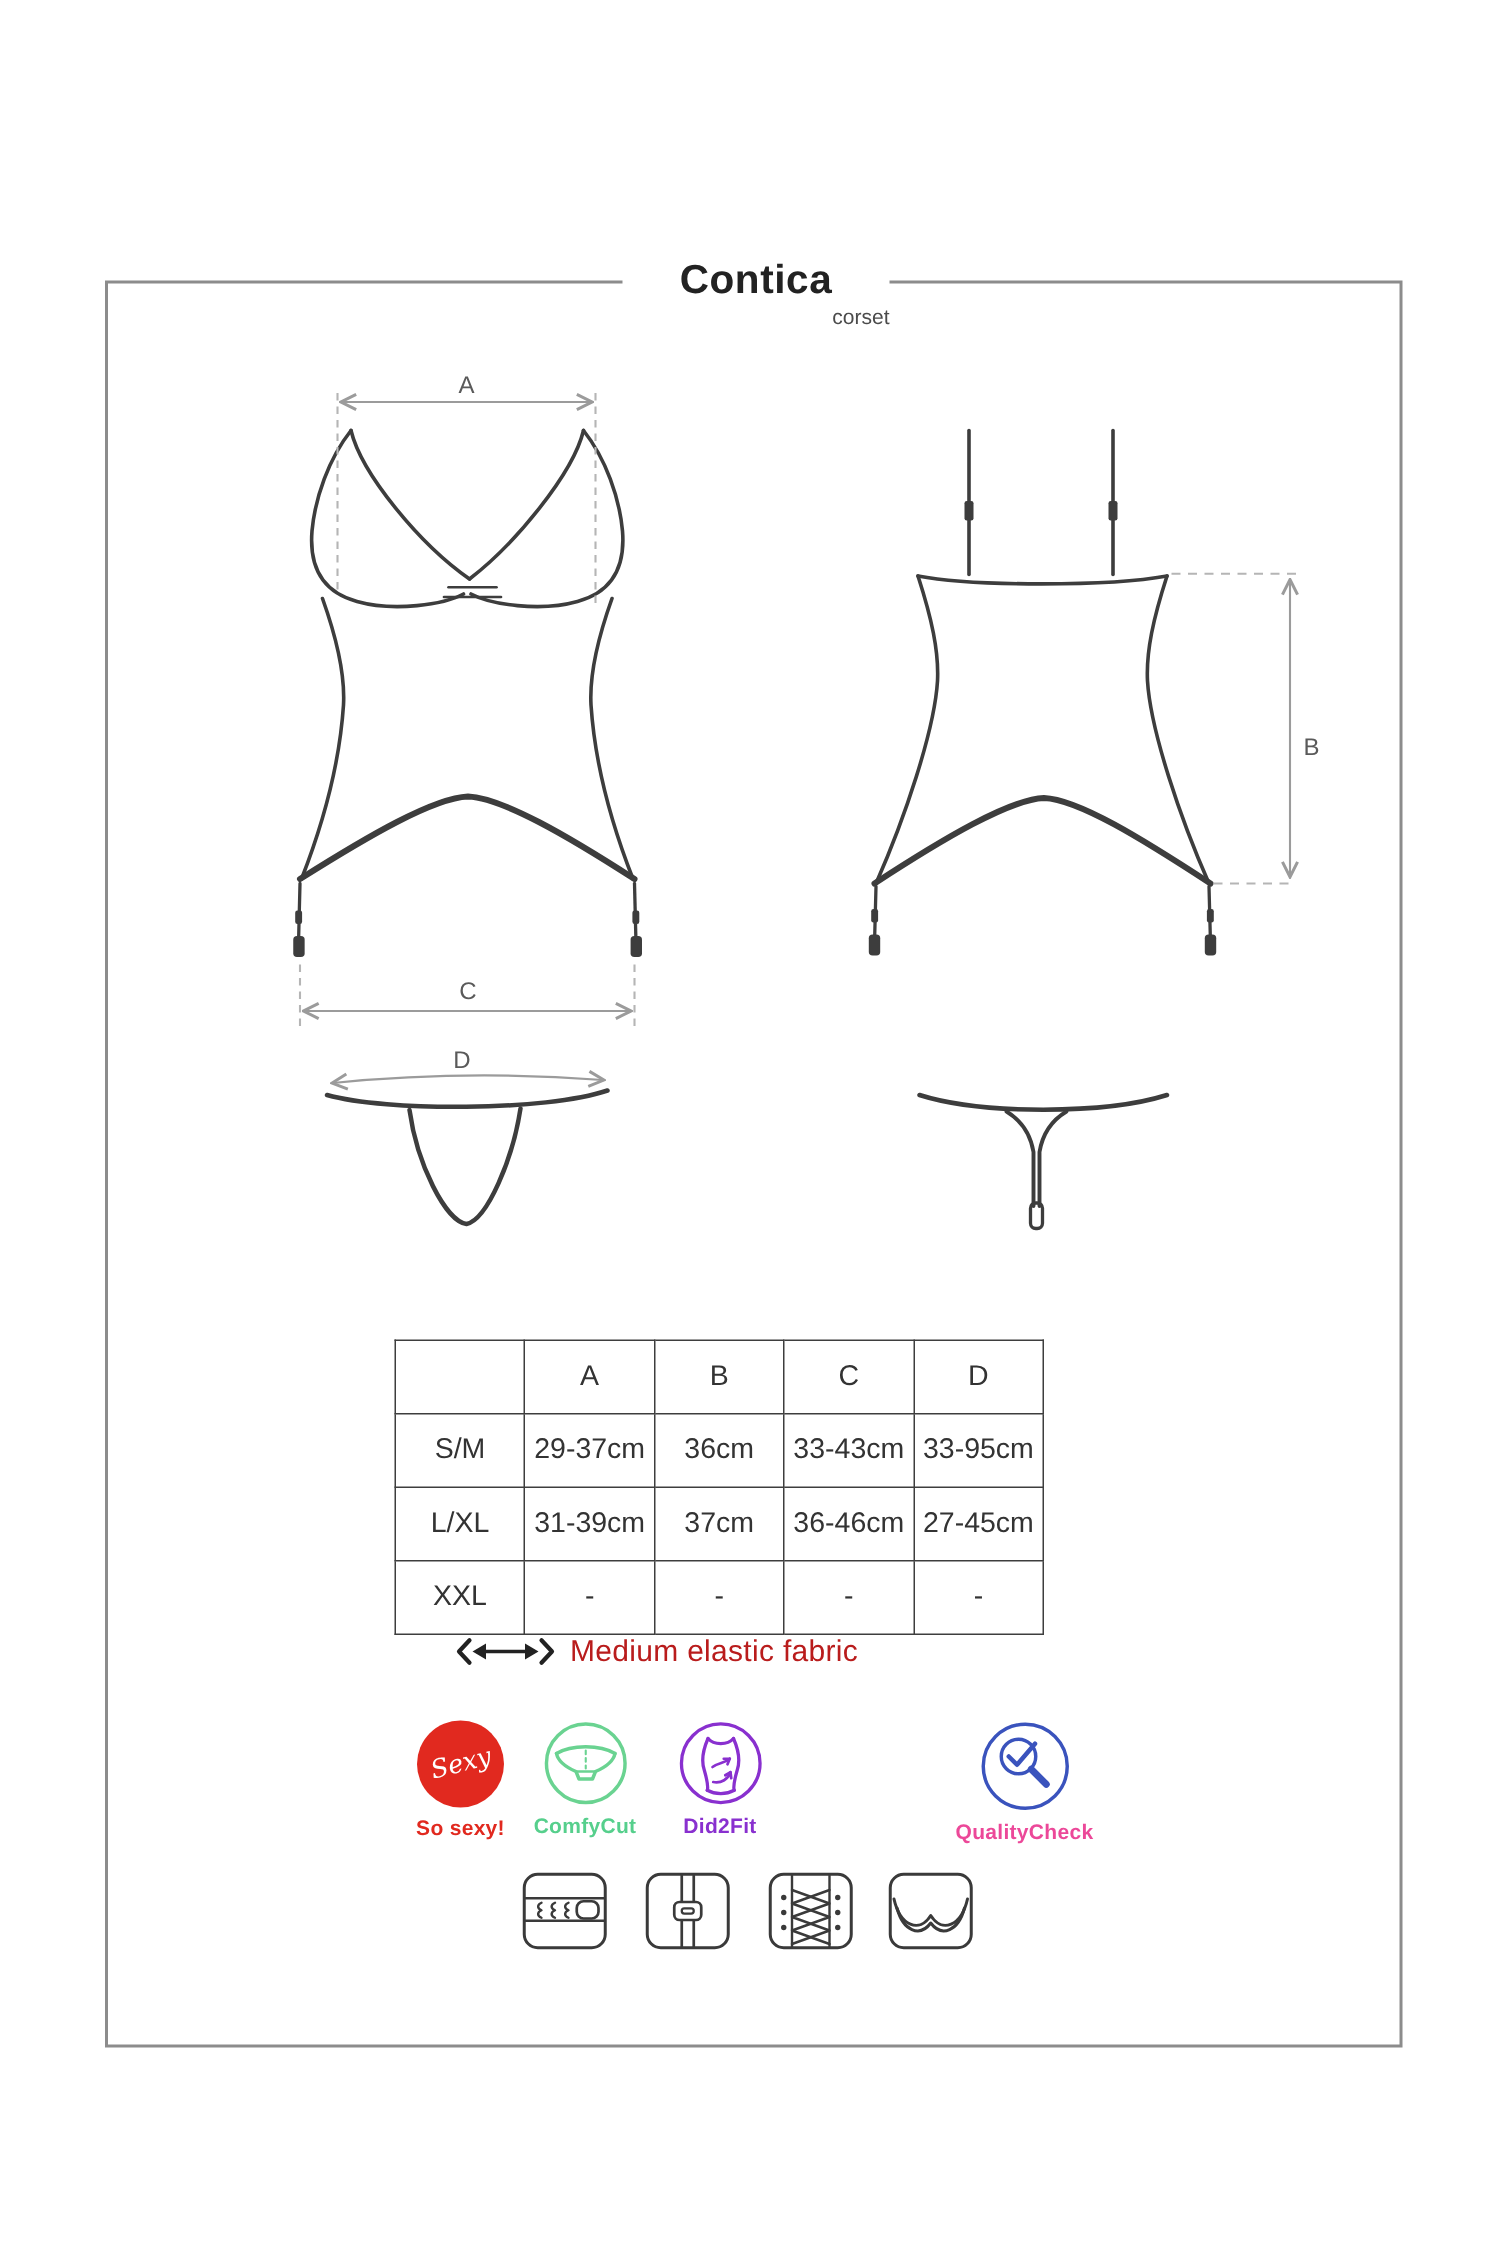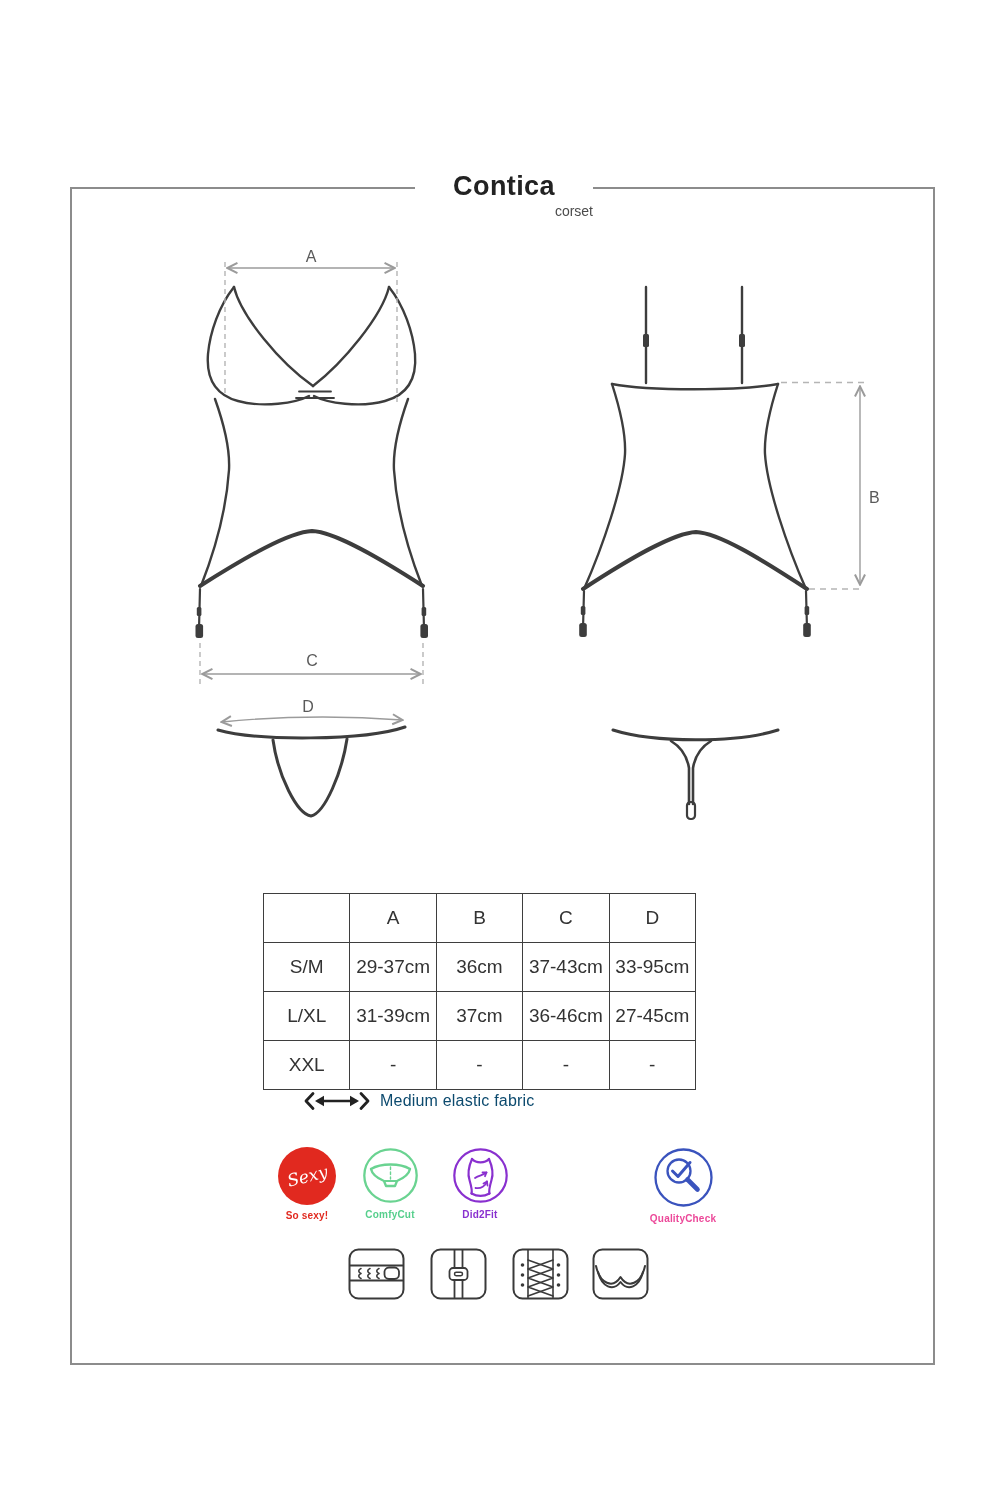--- a/index.html
+++ b/index.html
@@ -14,24 +14,24 @@
   svg.art{position:absolute;left:0;top:0;z-index:2;}
   .dimlbl{font-family:"Liberation Sans",sans-serif;font-size:16px;fill:#5a5a5a;}
 
   table.size{position:absolute;left:263px;top:893px;width:433px;height:192px;z-index:2;
       border-collapse:collapse;table-layout:fixed;font-size:19px;color:#333;}
   table.size td,table.size th{border:1.5px solid #3e3e3e;text-align:center;vertical-align:middle;
       height:48px;padding:0;font-weight:400;}
 
   .elastic{position:absolute;left:303px;top:1088px;height:26px;display:flex;align-items:center;
       gap:9px;z-index:2;}
-  .elastic .txt{font-size:16px;color:#0c4a6e;letter-spacing:.2px;}
+  .elastic .txt{font-size:20px;color:#b91c1c;letter-spacing:.2px;}
 
   .feature{position:absolute;top:1147px;display:flex;flex-direction:column;align-items:center;z-index:2;}
-  .feature .lbl{margin-top:5px;font-size:10px;font-weight:700;letter-spacing:.2px;white-space:nowrap;}
+  .feature .lbl{margin-top:5px;font-size:14px;font-weight:700;letter-spacing:.2px;white-space:nowrap;}
   .badge-sexy{width:58px;height:58px;border-radius:50%;background:#e1291f;display:flex;
       align-items:center;justify-content:center;}
   .badge-sexy span{color:#fff;font-family:"DejaVu Serif",serif;font-style:italic;font-size:17px;
       transform:rotate(-14deg);}
   .c-red{color:#e1291f}.c-green{color:#56cf8c}.c-purple{color:#8930cf}
   .c-crimson{color:#e12b50}.c-blue{color:#ec4899}
 
   .care{position:absolute;top:1248px;z-index:2;}
 </style>
 </head>
@@ -128,21 +128,21 @@
       <th></th>
       <th>A</th>
       <th>B</th>
       <th>C</th>
       <th>D</th>
     </tr>
     <tr>
       <td>S/M</td>
       <td>29-37cm</td>
       <td>36cm</td>
-      <td>37-43cm</td>
+      <td>33-43cm</td>
       <td>33-95cm</td>
     </tr>
     <tr>
       <td>L/XL</td>
       <td>31-39cm</td>
       <td>37cm</td>
       <td>36-46cm</td>
       <td>27-45cm</td>
     </tr>
     <tr>

